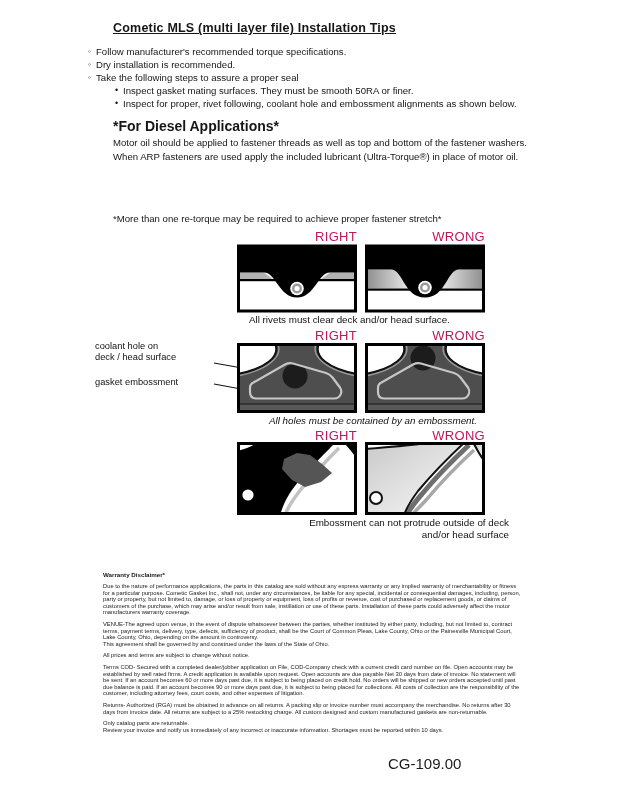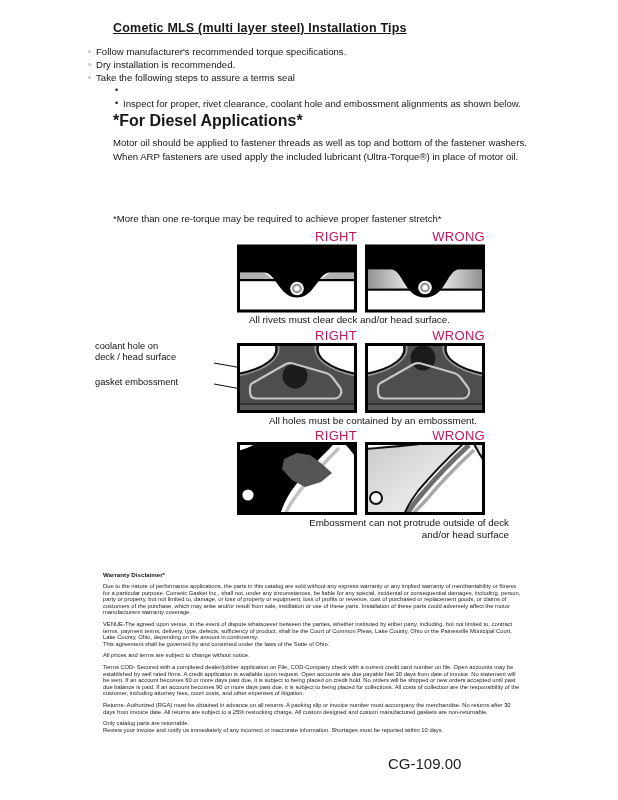--- a/index.html
+++ b/index.html
@@ -9,21 +9,21 @@
   .abs{position:absolute;}
 
   .doc-title{left:113px;top:21px;font-size:12.5px;font-weight:bold;text-decoration:underline;letter-spacing:.2px;}
 
   .bullets{left:88px;top:45px;font-size:9.6px;line-height:13px;}
   .b-row{display:flex;}
   .b-marker{width:8px;font-size:8px;line-height:13px;}
   .sub{margin-left:27px;}
   .sub .b-marker{font-size:9px;}
 
-  .h2{left:113px;top:112px;font-size:16px;font-weight:bold;}
+  .h2{left:113px;top:118px;font-size:14px;font-weight:bold;}
   .para{left:113px;font-size:9.6px;line-height:13.5px;width:428px;}
   .p1{top:136px;}
   .p2{top:166px;}
   .note{top:212px;}
 
   .rw-label{width:120px;text-align:right;font-size:13px;letter-spacing:.3px;color:#be185d;}
   .dbox{width:120px;}
   .dbox svg{display:block;}
   .caption{font-size:9.8px;line-height:12px;color:#111;margin-left:12px;}
 
@@ -33,41 +33,42 @@
   .w-head{font-size:6.2px;font-weight:bold;margin-bottom:5px;}
   .w-para{font-size:5.8px;line-height:6.6px;margin-bottom:5px;white-space:pre-line;color:#222;}
 
   .pagenum{left:388px;top:755px;font-size:15px;color:#1c1c1c;}
 </style>
 </head>
 <body>
 
 <div class="page">
 
-  <div class="abs doc-title">Cometic MLS (multi layer steel) Installation Tips</div>
+  <div class="abs doc-title">Cometic MLS (multi layer file) Installation Tips</div>
 
   <div class="abs bullets">
     <div class="b-row">
       <span class="b-marker">◦</span>
       <span>Follow manufacturer's recommended torque specifications.</span>
     </div>
     <div class="b-row">
       <span class="b-marker">◦</span>
       <span>Dry installation is recommended.</span>
     </div>
     <div class="b-row">
       <span class="b-marker">◦</span>
-      <span>Take the following steps to assure a terms seal</span>
+      <span>Take the following steps to assure a proper seal</span>
     </div>
     <div class="b-row sub">
       <span class="b-marker">•</span>
+      <span>Inspect gasket mating surfaces.  They must be smooth 50RA or finer.</span>
     </div>
     <div class="b-row sub">
       <span class="b-marker">•</span>
-      <span>Inspect for proper, rivet clearance, coolant hole and embossment alignments as shown below.</span>
+      <span>Inspect for proper, rivet following, coolant hole and embossment alignments as shown below.</span>
     </div>
   </div>
 
   <div class="abs h2">*For Diesel Applications*</div>
   <div class="abs para p1">Motor oil should be applied to fastener threads as well as top and bottom of the fastener washers. When ARP fasteners are used apply the included lubricant (Ultra-Torque®) in place of motor oil.</div>
   <div class="abs para note">*More than one re-torque may be required to achieve proper fastener stretch*</div>
 
   <div class="abs rw-label" style="left:237px;top:229px;">RIGHT</div>
   <div class="abs rw-label" style="left:365px;top:229px;">WRONG</div>
 
@@ -144,21 +145,21 @@
       <path d="M41,1 C46,14 30,27 1,33" fill="none" stroke="#999" stroke-width="1.3"></path>
       <path d="M79,1 C74,14 90,27 119,33" fill="none" stroke="#999" stroke-width="1.3"></path>
       <rect x="2" y="61.5" width="116" height="7" fill="#585858"></rect>
       <line x1="2" y1="61" x2="118" y2="61" stroke="#1c1c1c" stroke-width="1.2"></line>
       <circle cx="58" cy="15" r="12.5" fill="#1c1c1c"></circle>
       <path d="M13,49 L13,45 Q13,41 16.5,39.5 L48,21.5 Q52,19.5 56,20.5 L89,30 Q93,31.2 95.5,34.5 L103,44.5 Q105,47.5 104,50.5 Q102.5,55.5 97,55.5 L19,55.5 Q13,55.5 13,49 Z" fill="none" stroke="#c6c6c6" stroke-width="2.2"></path>
       <rect x="1.5" y="1.5" width="117" height="67" fill="none" stroke="#000" stroke-width="3"></rect>
     </svg>
   </div>
 
-  <div class="abs caption" style="left:237px;top:415px;width:248px;text-align:center;">All holes must be contained by an embossment.</div>
+  <div class="abs caption" style="left:237px;top:415px;width:248px;text-align:center;font-style:italic;">All holes must be contained by an embossment.</div>
 
   <div class="abs rw-label" style="left:237px;top:428px;">RIGHT</div>
   <div class="abs rw-label" style="left:365px;top:428px;">WRONG</div>
 
   <div class="abs dbox" style="left:237px;top:442px;">
     <svg width="120" height="73" viewBox="0 0 120 73">
       <rect x="0" y="0" width="120" height="73" fill="#ffffff"></rect>
       <path d="M0,9 C9,7 16,4 21,0 L99,0 C90,9 76,23 63,38 C53,49 47,60 43,73 L0,73 Z" fill="#000"></path>
       <path d="M102,6 C92,16 78,31 65,46 C57,56 51,65 48,73" fill="none" stroke="#c2c2c2" stroke-width="3.5"></path>
       <path d="M106,0 L120,0 L120,17 C115,10 111,5 106,0 Z" fill="#000"></path>

